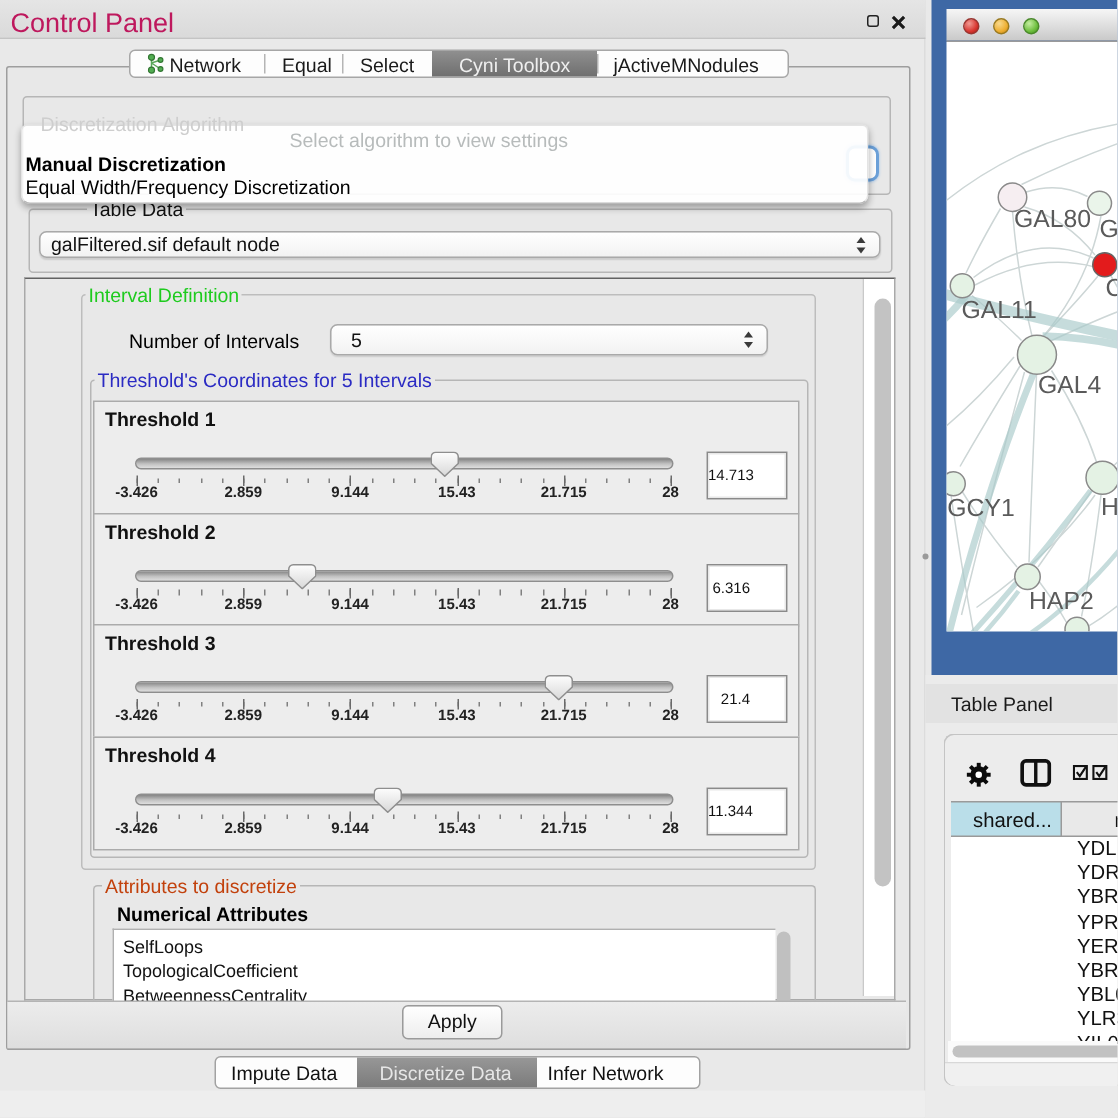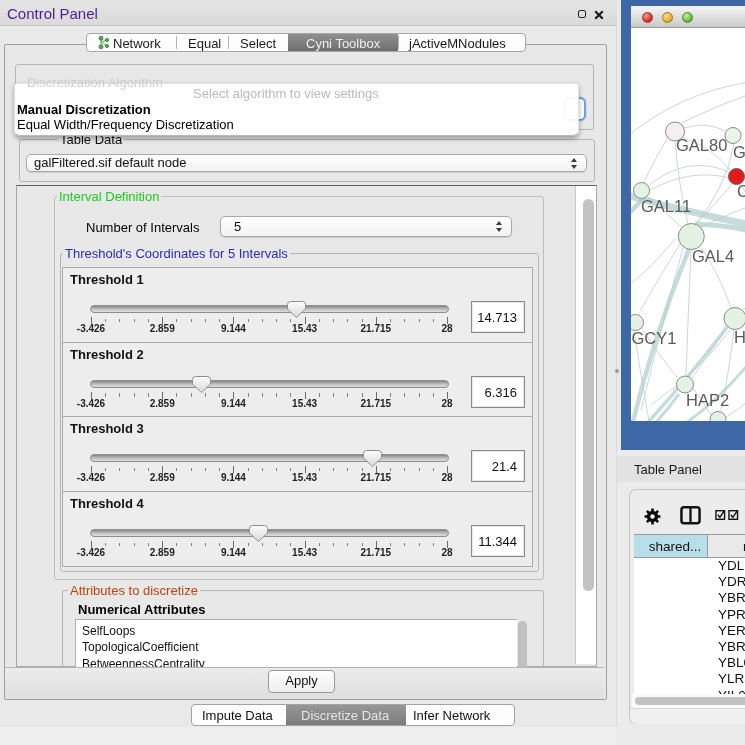--- a/index.html
+++ b/index.html
@@ -3,21 +3,21 @@
 <meta charset="utf-8">
 <style>
 html,body{margin:0;padding:0;}
 body{width:745px;height:745px;overflow:hidden;position:relative;background:#e9e9e9;
  font-family:"Liberation Sans",sans-serif;-webkit-font-smoothing:antialiased;}
 .abs{position:absolute;}
 .lbl{position:absolute;white-space:nowrap;}
 
 #leftpanel{left:0;top:0;width:617px;height:745px;background:#e9e9e9;}
 #titlebar{left:0;top:0;width:617px;height:25px;background:linear-gradient(#e5e5e5,#dadada);border-bottom:1px solid #c4c4c4;}
-#titletext{left:7px;top:5px;font-size:15px;color:#4c1d95;}
+#titletext{left:7px;top:5px;font-size:18px;color:#be185d;}
 #icon-float{left:578px;top:10px;width:6px;height:6px;border:1.6px solid #222;border-radius:2px;}
 
 #tabbar{left:86px;top:33px;z-index:5;width:438px;height:17px;background:#fdfdfd;border:1px solid #a6a6a6;border-radius:4px;font-size:13px;color:#1a1a1a;}
 .tabdiv{position:absolute;top:2px;width:1px;height:13px;background:#b5b5b5;}
 #tabsel{position:absolute;left:201px;top:0px;width:110px;height:17px;background:linear-gradient(#8f8f8f,#6f6f6f);}
 
 #content{left:4px;top:44px;width:601px;height:654px;background:#e8e8e8;border:1px solid #9e9e9e;border-radius:2px;}
 
 .group{position:absolute;border:1px solid #b6b6b6;border-radius:3px;}
 .gtitle{position:absolute;top:-8px;left:7px;background:#e8e8e8;padding:0 2px;font-size:13px;white-space:nowrap;}
@@ -31,27 +31,27 @@
 #vscroll{position:absolute;right:0px;top:0px;width:20px;height:478px;background:#ffffff;border-left:1px solid #c9c9c9;}
 #vthumb{position:absolute;left:7px;top:13px;width:11px;height:392px;background:#c3c3c3;border-radius:6px;}
 
 .thpanel{position:absolute;left:0;width:469px;height:74px;background:#ededed;border:1px solid #ababab;}
 .thname{position:absolute;left:7px;top:4px;font-weight:bold;font-size:13px;color:#111;}
 .track{position:absolute;left:27px;top:37px;width:357px;height:6px;background:linear-gradient(#878787,#c2c2c2 55%,#dedede);border-radius:4px;border:1px solid #8e8e8e;}
 .mintick{position:absolute;top:50.5px;width:1px;height:3.5px;background:#808080;}
 .majtick{position:absolute;top:49px;width:1px;height:7px;background:#6a6a6a;}
 .ticklab{position:absolute;top:55px;font-size:10px;font-weight:bold;color:#222;width:60px;text-align:center;}
 .thumb{position:absolute;top:33px;width:19px;height:17px;}
-.valbox{position:absolute;left:408px;top:33px;width:54px;height:32px;background:#ffffff;border:1px solid #8a8a8a;box-shadow:inset 0 0 0 1px #e8e8e8;font-size:13px;color:#111;text-align:right;line-height:32px;padding-right:7px;box-sizing:border-box;}
+.valbox{position:absolute;left:408px;top:33px;width:54px;height:32px;background:#ffffff;border:1px solid #8a8a8a;box-shadow:inset 0 0 0 1px #e8e8e8;font-size:10px;color:#111;text-align:right;line-height:32px;padding-right:24px;box-sizing:border-box;}
 
 #popup{left:14px;top:83px;width:563px;height:51px;background:rgba(255,255,255,0.92);border:1px solid #e4e4e4;border-bottom:1px solid #b9b9b9;border-radius:4px 4px 6px 6px;box-shadow:0 2.5px 5px rgba(0,0,0,0.32);}
 
 #applystrip{left:5px;top:667px;width:599px;height:31px;background:linear-gradient(#ececec,#dedede);border-top:1px solid #b4b4b4;border-bottom:1px solid #9e9e9e;}
 #applybtn{left:268px;top:670px;width:65px;height:21px;background:linear-gradient(#ffffff,#ededed);border:1px solid #9a9a9a;border-radius:4px;font-size:13px;color:#111;text-align:center;line-height:20px;}
-#bottabs{left:143px;top:704px;width:322px;height:20px;background:#fdfdfd;border:1px solid #a2a2a2;border-radius:4px;font-size:13px;color:#111;margin-left:48px;}
+#bottabs{left:143px;top:704px;width:322px;height:20px;background:#fdfdfd;border:1px solid #a2a2a2;border-radius:4px;font-size:13px;color:#111;}
 #botsel{position:absolute;left:94px;top:0;width:120px;height:20px;background:linear-gradient(#979797,#7b7b7b);}
 
 #netwin{left:621px;top:0;width:124px;height:450px;background:#3e68a5;}
 #nettitle{position:absolute;left:10px;top:6px;width:114px;height:21px;background:linear-gradient(#f6f6f6,#c9c9c9);border-bottom:1px solid #9a9a9a;}
 .tl{position:absolute;top:11.5px;width:11px;height:11px;border-radius:50%;box-sizing:border-box;}
 #netcanvas{position:absolute;left:10px;top:28px;width:114px;height:393px;background:#ffffff;overflow:hidden;}
 #rightbottom{left:617px;top:450px;width:128px;height:295px;background:#ebebeb;}
 #tpbar{position:absolute;left:0px;top:6px;width:128px;height:26px;background:#e2e2e2;}
 #tablewin{position:absolute;left:12px;top:39px;width:116px;height:233px;background:#ececec;border:1px solid #c4c4c4;border-radius:7px 0 0 7px;border-right:none;}
 </style>

